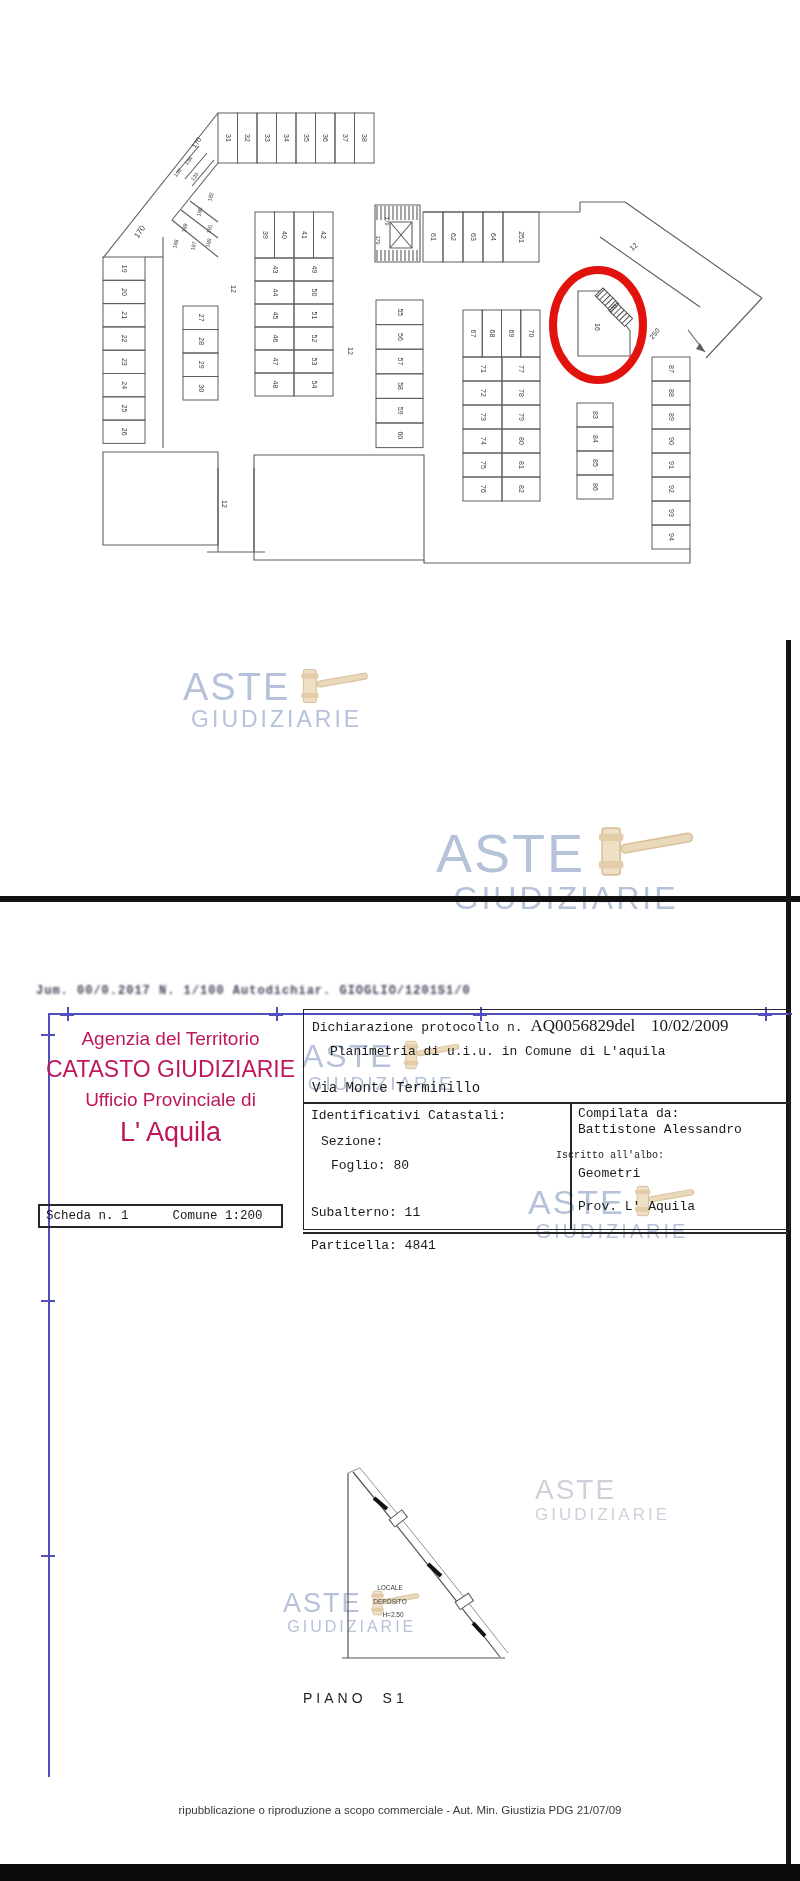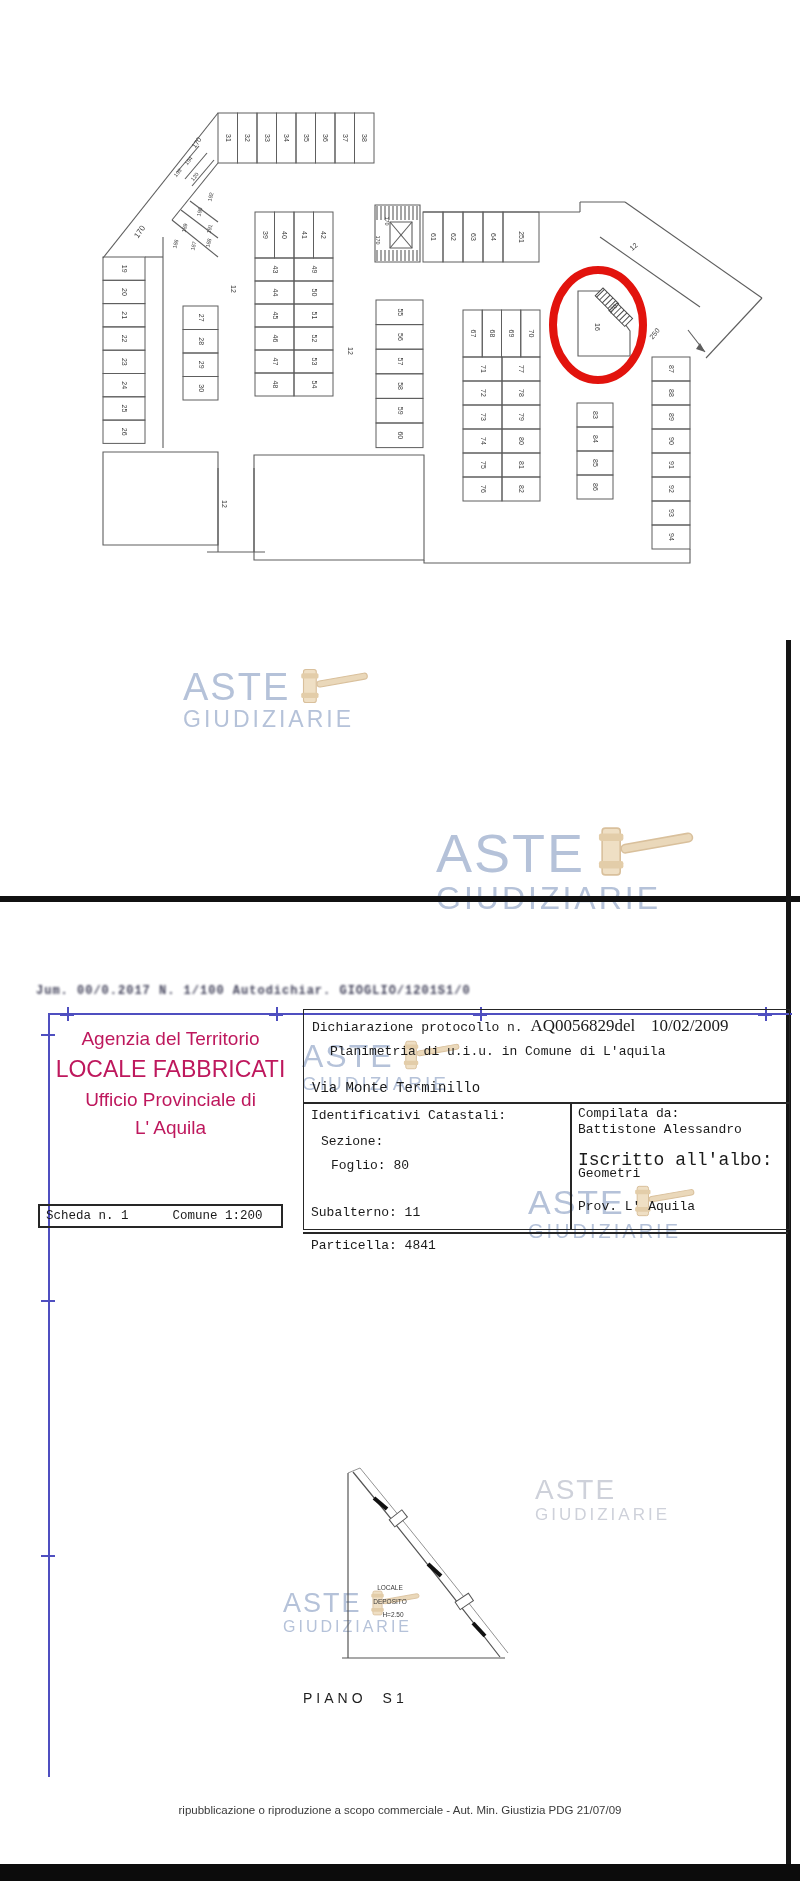--- a/index.html
+++ b/index.html
@@ -8,21 +8,21 @@
   .abs{position:absolute;}
   
   .wall{fill:none;stroke:#5e5e5e;stroke-width:1.1;}
   .stall-rect{fill:none;stroke:#5e5e5e;stroke-width:1;}
   .snum{fill:#3c3c3c;font-family:"Liberation Sans",sans-serif;}
   .redmark{fill:none;stroke:#e00600;stroke-width:8;opacity:.95;}
   .hatchline{stroke:#4a4a4a;stroke-width:1;}
   .hatchbox{fill:#ffffff;stroke:#4a4a4a;stroke-width:1;}
   .arrowhead{fill:#5e5e5e;}
   
-  .wm{position:absolute;line-height:1;pointer-events:none;}
+  .wm{position:absolute;line-height:1;pointer-events:none;text-align:center;}
   .wm .row{display:flex;align-items:flex-start;}
   .wm-blue{color:#b5c2d9;}
   .wm-gray{color:#ced1da;}
   .wm .aste{letter-spacing:2px;}
   .wm .giud{letter-spacing:3px;margin-top:2px;}
   .wm svg{margin-left:4px;}
   
   .mono{font-family:"Liberation Mono","DejaVu Sans Mono",monospace;color:#1a1a1a;}
   .box{position:absolute;border:1.5px solid #262626;background:transparent;}
   .blue{background:#4f4fc0;}
@@ -527,23 +527,23 @@
       <div class="abs blue" style="left: 48px; top: 1027px; width: 1.5px; height: 14px;"></div>
       <div class="abs blue" style="left: 41px; top: 1034px; width: 14px; height: 1.5px;"></div>
       <div class="abs blue" style="left: 48px; top: 1293px; width: 1.5px; height: 14px;"></div>
       <div class="abs blue" style="left: 41px; top: 1300px; width: 14px; height: 1.5px;"></div>
       <div class="abs blue" style="left: 48px; top: 1548px; width: 1.5px; height: 14px;"></div>
       <div class="abs blue" style="left: 41px; top: 1555px; width: 14px; height: 1.5px;"></div>
     </div>
 
   <div class="agency" style="left:38px;top:1028px;width:265px">
     <div style="font-size:19px;margin-bottom:6px">Agenzia del Territorio</div>
-    <div style="font-size:23px;margin-bottom:6px">LOCALE FABBRICATI</div>
+    <div style="font-size:23px;margin-bottom:6px">CATASTO GIUDIZIARIE</div>
     <div style="font-size:19px;margin-bottom:6px">Ufficio Provinciale di</div>
-    <div style="font-size:19px">L' Aquila</div>
+    <div style="font-size:27px">L' Aquila</div>
   </div>
 
   <div class="box" style="left:303px;top:1009px;width:485px;height:93px"></div>
   <div class="abs mono" style="left:312px;top:1016px;font-size:13px;white-space:nowrap">
     <span>Dichiarazione protocollo n.</span>
     <span style="font-family:'Liberation Serif','DejaVu Serif',serif;font-size:17px">AQ0056829del</span>
     <span style="font-family:'Liberation Serif','DejaVu Serif',serif;font-size:17px;margin-left:8px">10/02/2009</span>
   </div>
   <div class="abs mono" style="left:330px;top:1044px;font-size:13px;white-space:nowrap">Planimetria di u.i.u. in Comune di L'aquila</div>
   <div class="abs mono" style="left:312px;top:1080px;font-size:14px;white-space:nowrap">Via Monte Terminillo</div>
@@ -551,21 +551,21 @@
   <div class="box" style="left:303px;top:1102px;width:267px;height:126px"></div>
   <div class="abs mono" style="left:311px;top:1108px;font-size:13px;white-space:nowrap">Identificativi Catastali:</div>
   <div class="abs mono" style="left:321px;top:1134px;font-size:13px">Sezione:</div>
   <div class="abs mono" style="left:331px;top:1158px;font-size:13px">Foglio: 80</div>
   <div class="abs mono" style="left:311px;top:1238px;font-size:13px">Particella: 4841</div>
   <div class="abs mono" style="left:311px;top:1205px;font-size:13px">Subalterno: 11</div>
 
   <div class="box" style="left:570px;top:1102px;width:218px;height:126px"></div>
   <div class="abs mono" style="left:578px;top:1106px;font-size:13px">Compilata da:</div>
   <div class="abs mono" style="left:578px;top:1122px;font-size:13px;white-space:nowrap;width:208px;overflow:hidden">Battistone Alessandro</div>
-  <div class="abs mono" style="left:578px;top:1150px;font-size:18px">Iscritto all'albo:</div>
+  <div class="abs mono" style="left:556px;top:1150px;font-size:10px">Iscritto all'albo:</div>
   <div class="abs mono" style="left:578px;top:1166px;font-size:13px">Geometri</div>
   <div class="abs mono" style="left:578px;top:1199px;font-size:13px">Prov. L' Aquila</div>
 
   <div class="abs" style="left:303px;top:1232px;width:485px;height:1.5px;background:#262626"></div>
 
   <div class="box" style="left:38px;top:1204px;width:245px;height:24px;border-width:2px;display:flex;align-items:center;gap:44px;padding:0 6px;box-sizing:border-box">
     <span class="mono" style="font-size:12.5px">Scheda n. 1</span>
     <span class="mono" style="font-size:12.5px">Comune 1:200</span>
   </div>
 

